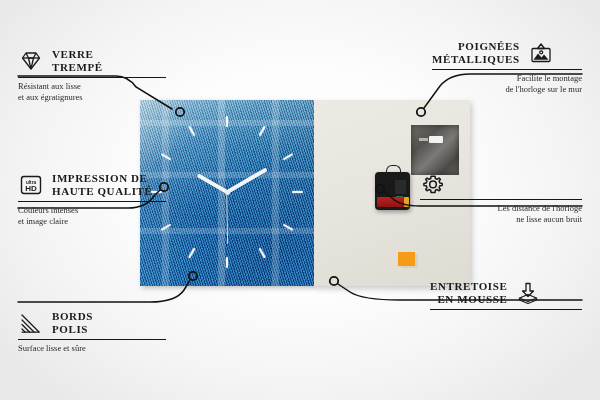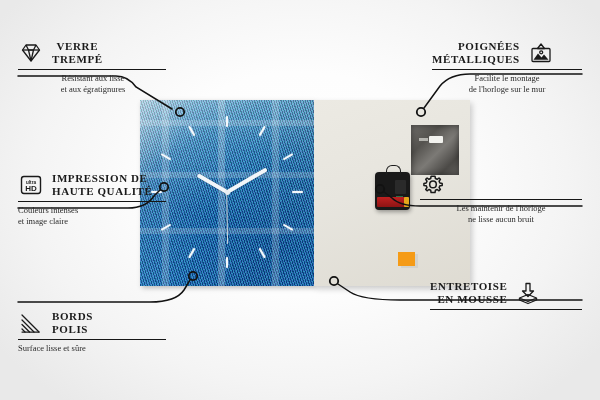--- a/index.html
+++ b/index.html
@@ -191,21 +191,21 @@
     background: #161616;
     margin-top: 3px;
   }
   .c-desc {
     font-family: "Liberation Serif", serif;
     font-size: 8.5px;
     color: #2a2a2a;
     line-height: 11px;
     margin-top: 3px;
   }
-  .callout.right .c-desc { text-align: center; }
+  .callout.right .c-desc { text-align: right; }
   .ico { width: 26px; height: 24px; flex: 0 0 26px; }
   .ico svg { display: block; width: 26px; height: 24px; }
 
   
   #connectors {
     position: absolute;
     left: 0; top: 0;
     width: 600px; height: 400px;
     pointer-events: none;
   }
@@ -277,21 +277,21 @@
       <circle cx="421" cy="112" r="4.2" fill="none" stroke="#121212" stroke-width="1.8"></circle>
 
       <path d="M582,206 L420,206 Q400,206 392,198 L384,192"></path>
       <circle cx="380" cy="189" r="4.2" fill="none" stroke="#121212" stroke-width="1.8"></circle>
 
       <path d="M582,300 L400,300 Q362,300 350,292 L338,284"></path>
       <circle cx="334" cy="281" r="4.2" fill="none" stroke="#121212" stroke-width="1.8"></circle>
     </g>
   </svg>
 
-  <div class="callout left" style="left:18px; top:40px; width:150px;text-align:center;">
+  <div class="callout left" style="left:18px; top:48px; width:150px;">
     <div class="head">
       <span class="ico">
         <svg viewBox="0 0 26 24">
           <g fill="none" stroke="#1a1a1a" stroke-width="1.3" stroke-linejoin="round">
             <path d="M4.5 9 L8 4 H18 L21.5 9 L13 20 Z"></path>
             <path d="M4.5 9 H21.5"></path>
             <path d="M8 4 L10.5 9 L13 20"></path>
             <path d="M18 4 L15.5 9 L13 20"></path>
             <path d="M10.5 9 H15.5"></path>
           </g>
@@ -387,21 +387,21 @@
                      L19.9 13.8 L19.1 15.6 L20.4 17.4 L19 18.8 L17.2 17.5 L15.4 18.3 L15 20.6 L13 20.6
                      L11.1 20.6 L10.7 18.3 L8.9 17.5 L7.1 18.8 L5.7 17.4 L7 15.6 L6.2 13.8 L3.9 13.4
                      L3.9 11.4 L6.2 11 L7 9.2 L5.7 7.4 L7.1 6 L8.9 7.3 L10.7 6.5 L11.1 4.2 Z"></path>
             <circle cx="13" cy="12.4" r="3.3"></circle>
           </g>
         </svg>
       </span>
     </div>
     <div class="rule" style="width:162px;"></div>
     <div class="c-desc">
-      <span>Les maintenir de l'horloge</span><br>
+      <span>Les distance de l'horloge</span><br>
       <span>ne lisse aucun bruit</span>
     </div>
   </div>
 
   <div class="callout right" style="left:430px; top:280px; width:152px;">
     <div class="head">
       <span class="c-title">
         <span>ENTRETOISE</span><br>
         <span>EN MOUSSE</span>
       </span>

